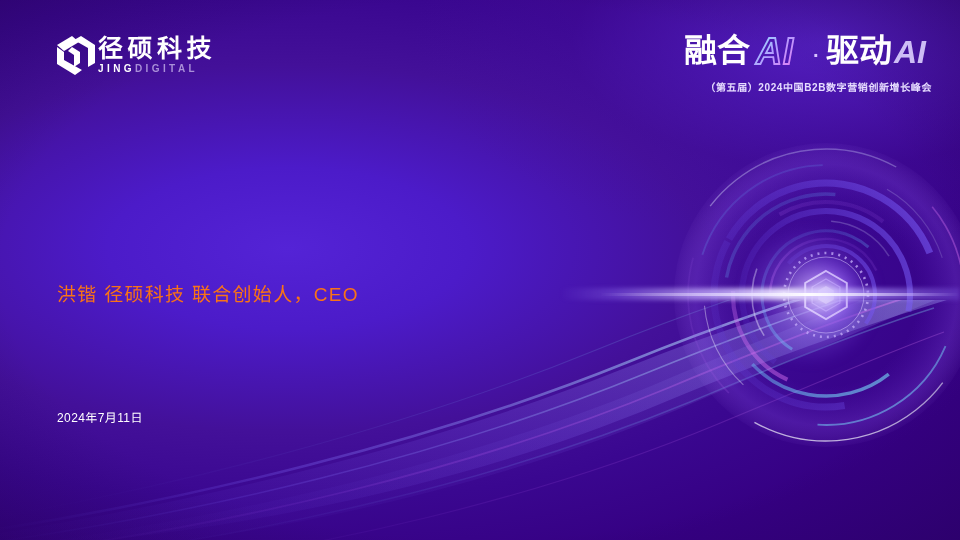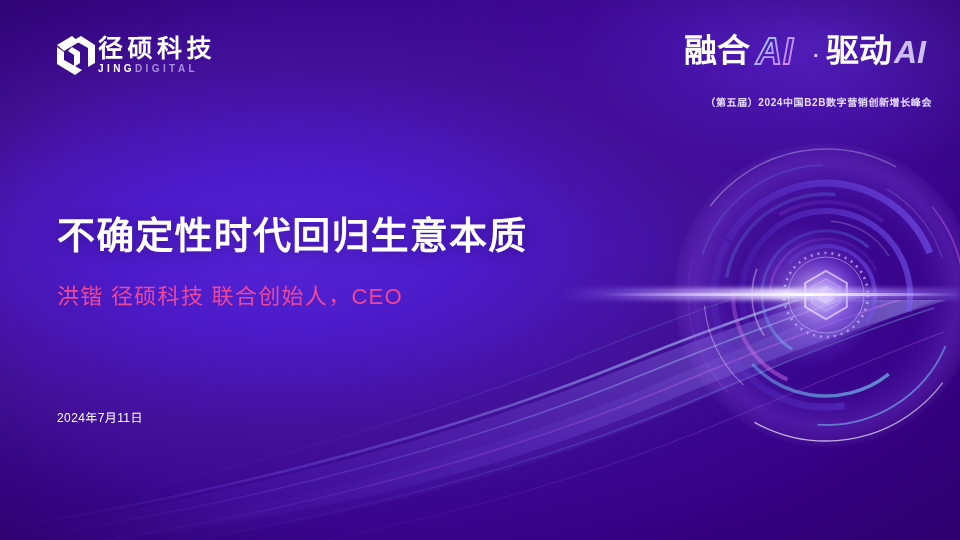--- a/index.html
+++ b/index.html
@@ -148,21 +148,21 @@
 
   
   .conf-brand {
     position: absolute;
     right: 28px;
     top: 28px;
     text-align: right;
   }
   .conf-title-svg { display: block; height: 46px; width: 248px; }
   .conf-sub {
-    margin-top: 20px;
+    margin-top: 5px;
     font-size: 10px;
     font-weight: 700;
     color: #e6dcff;
     letter-spacing: .6px;
     white-space: nowrap;
   }
 
   
   .headline {
     position: absolute;
@@ -173,23 +173,23 @@
     color: #ffffff;
     letter-spacing: 1.2px;
     line-height: 1.12;
     white-space: nowrap;
     text-shadow: 0 2px 14px rgba(40,0,96,.45);
   }
   .byline {
     position: absolute;
     left: 57px;
     top: 283px;
-    font-size: 22px;
+    font-size: 19px;
     font-weight: 400;
-    color: #ec4899;
+    color: #f97316;
     letter-spacing: 1.3px;
     line-height: 1.3;
     white-space: nowrap;
   }
   .date-line {
     position: absolute;
     left: 57px;
     top: 411px;
     font-size: 12px;
     font-weight: 400;
@@ -341,17 +341,16 @@
       </defs>
       <text x="0" y="34" font-family="'Liberation Sans','DejaVu Sans',sans-serif" font-size="33" font-weight="700" fill="#ffffff">融合</text>
       <text x="72" y="36" font-family="'Liberation Sans','DejaVu Sans',sans-serif" font-size="36" font-weight="700" font-style="italic" fill="none" stroke="url(#aiGrad)" stroke-width="1.8" letter-spacing="1">AI</text>
       <text x="129" y="34" font-family="'Liberation Sans','DejaVu Sans',sans-serif" font-size="20" font-weight="700" fill="#d8c4ff">·</text>
       <text x="142" y="34" font-family="'Liberation Sans','DejaVu Sans',sans-serif" font-size="33" font-weight="700" fill="#ffffff">驱动</text>
       <text x="210" y="35" font-family="'Liberation Sans','DejaVu Sans',sans-serif" font-size="32" font-weight="700" font-style="italic" fill="#cdbdf5">AI</text>
     </svg>
     <div class="conf-sub">（第五届）2024中国B2B数字营销创新增长峰会</div>
   </div>
 
-  <div class="headline">不确定性时代回归生意本质</div>
   <div class="byline">洪锴 径硕科技 联合创始人，CEO</div>
   <div class="date-line">2024年7月11日</div>
 
 </div>
 
 </body></html>

